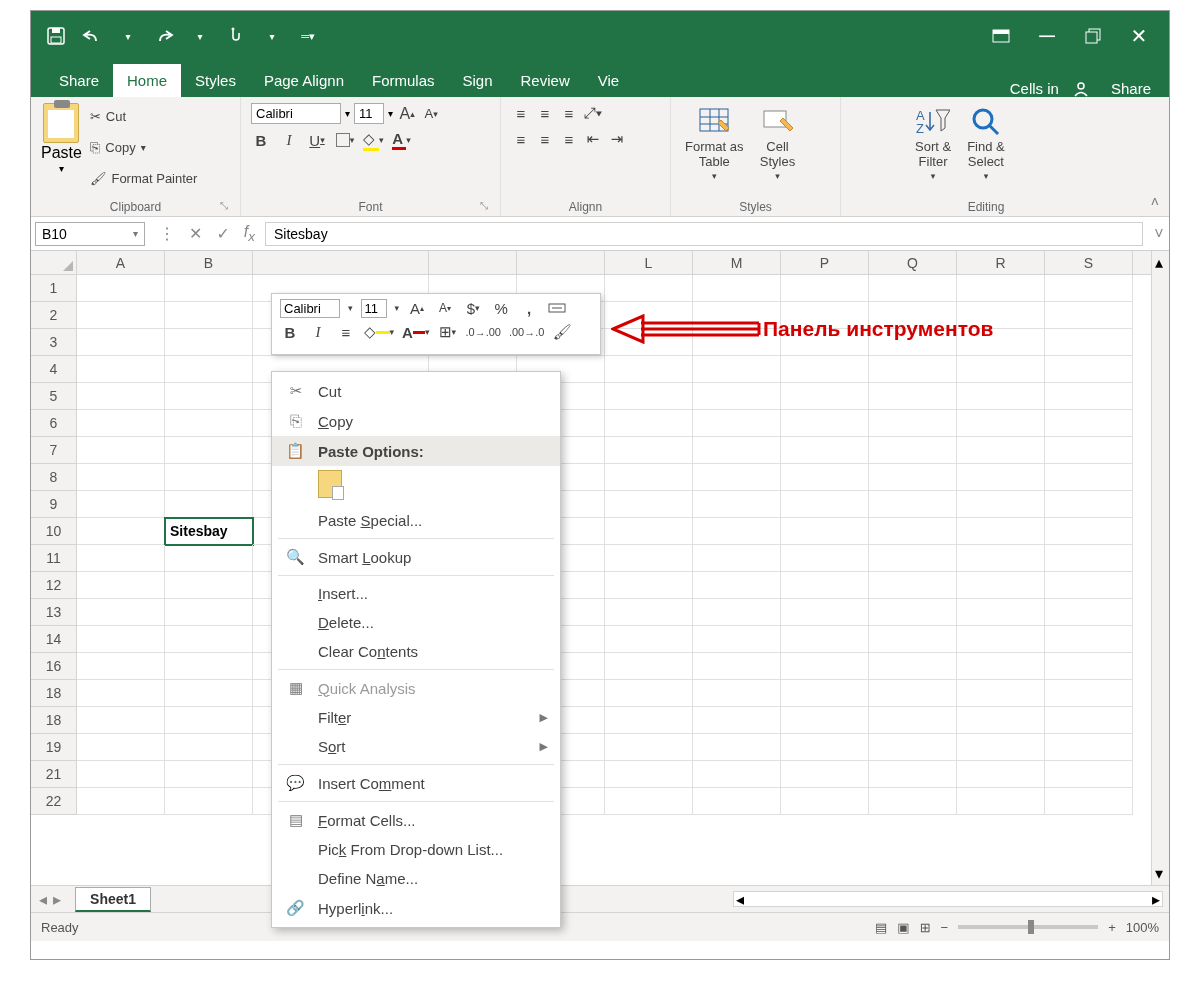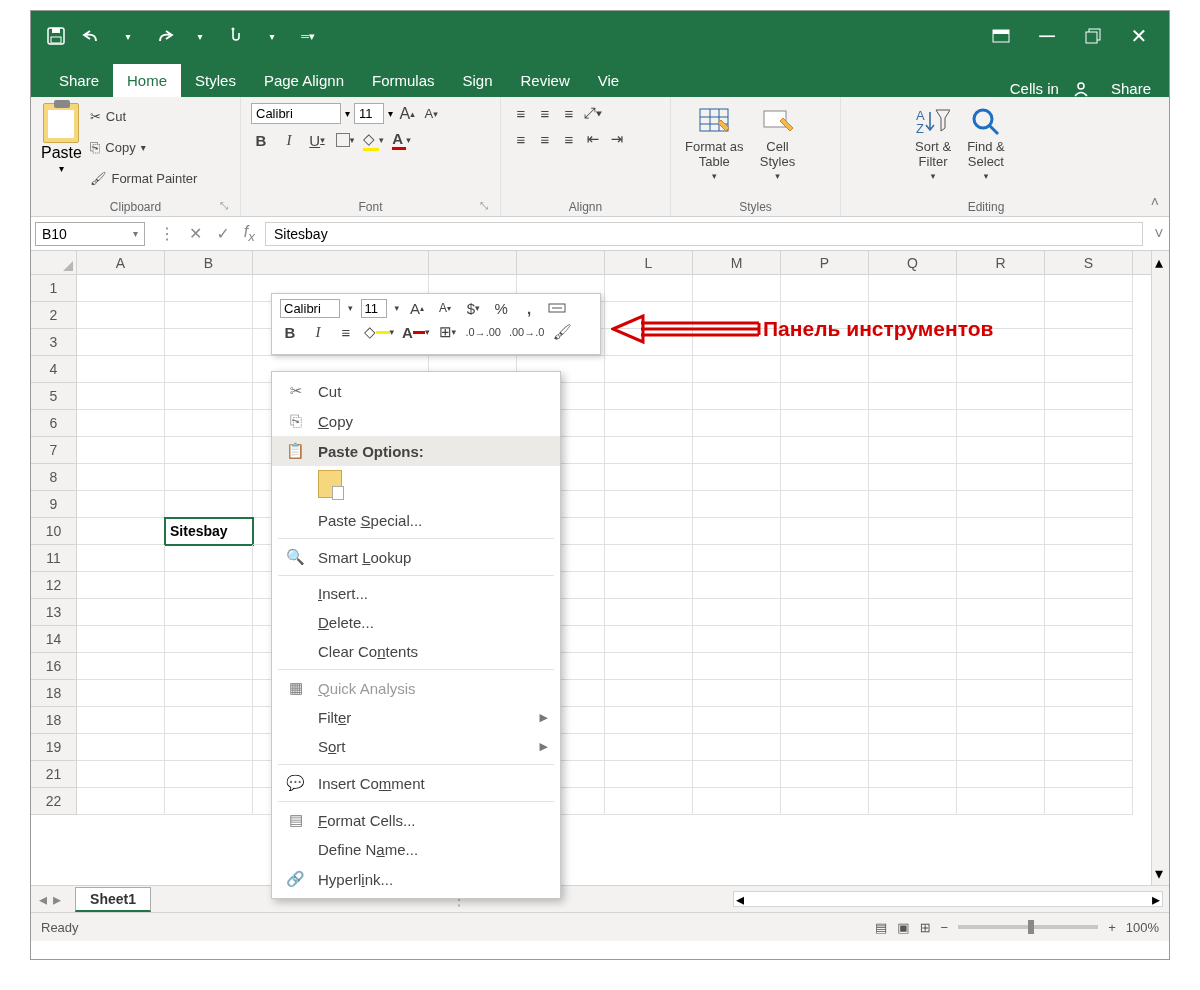--- a/index.html
+++ b/index.html
@@ -774,20 +774,24 @@
         <span class="mico">💬</span>
         <span>Insert Co<span class="u">m</span>ment</span>
       </div>
     <div class="sep"></div>
     <div class="mi">
         <span class="mico">▤</span>
         <span><span class="u">F</span>ormat Cells...</span>
       </div>
     <div class="mi">
         <span class="mico"></span>
+        <span>Pic<span class="u">k</span> From Drop-down List...</span>
+      </div>
+    <div class="mi">
+        <span class="mico"></span>
         <span>Define N<span class="u">a</span>me...</span>
       </div>
     <div class="mi">
         <span class="mico">🔗</span>
         <span>Hyperl<span class="u">i</span>nk...</span>
       </div>
   </div>
 
   <div class="annot">
     <svg class="arrowsvg" viewBox="0 0 150 30">

